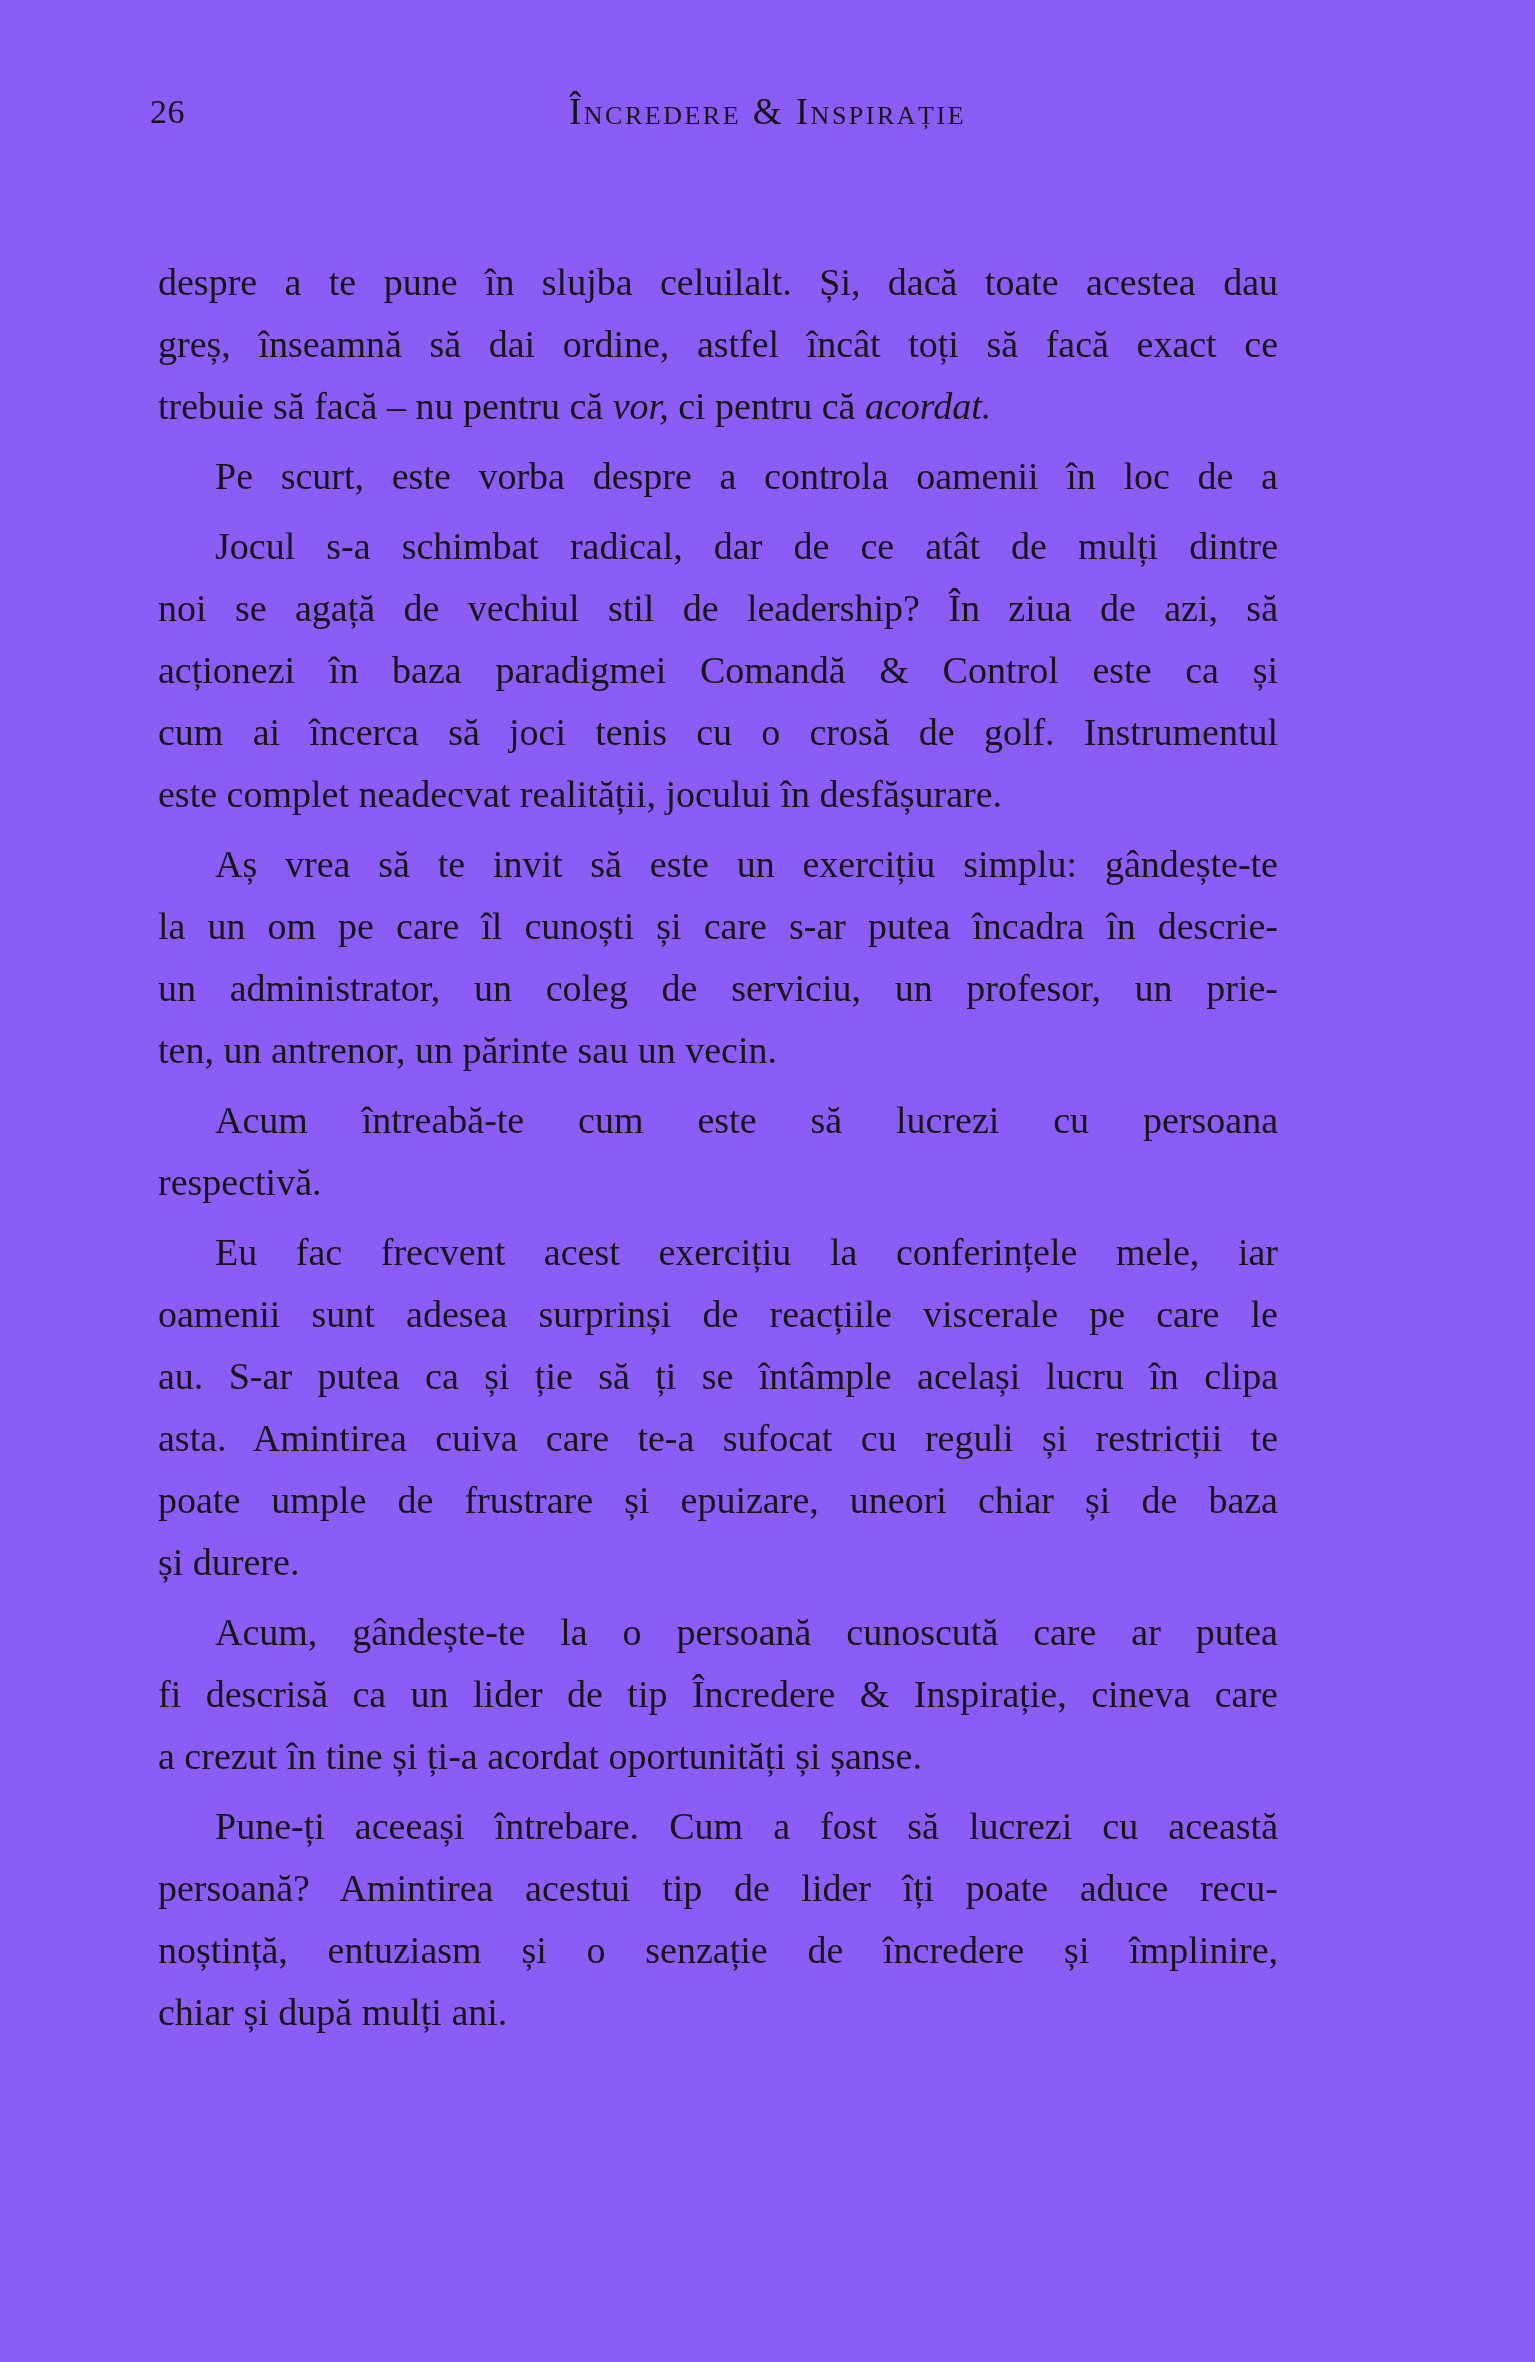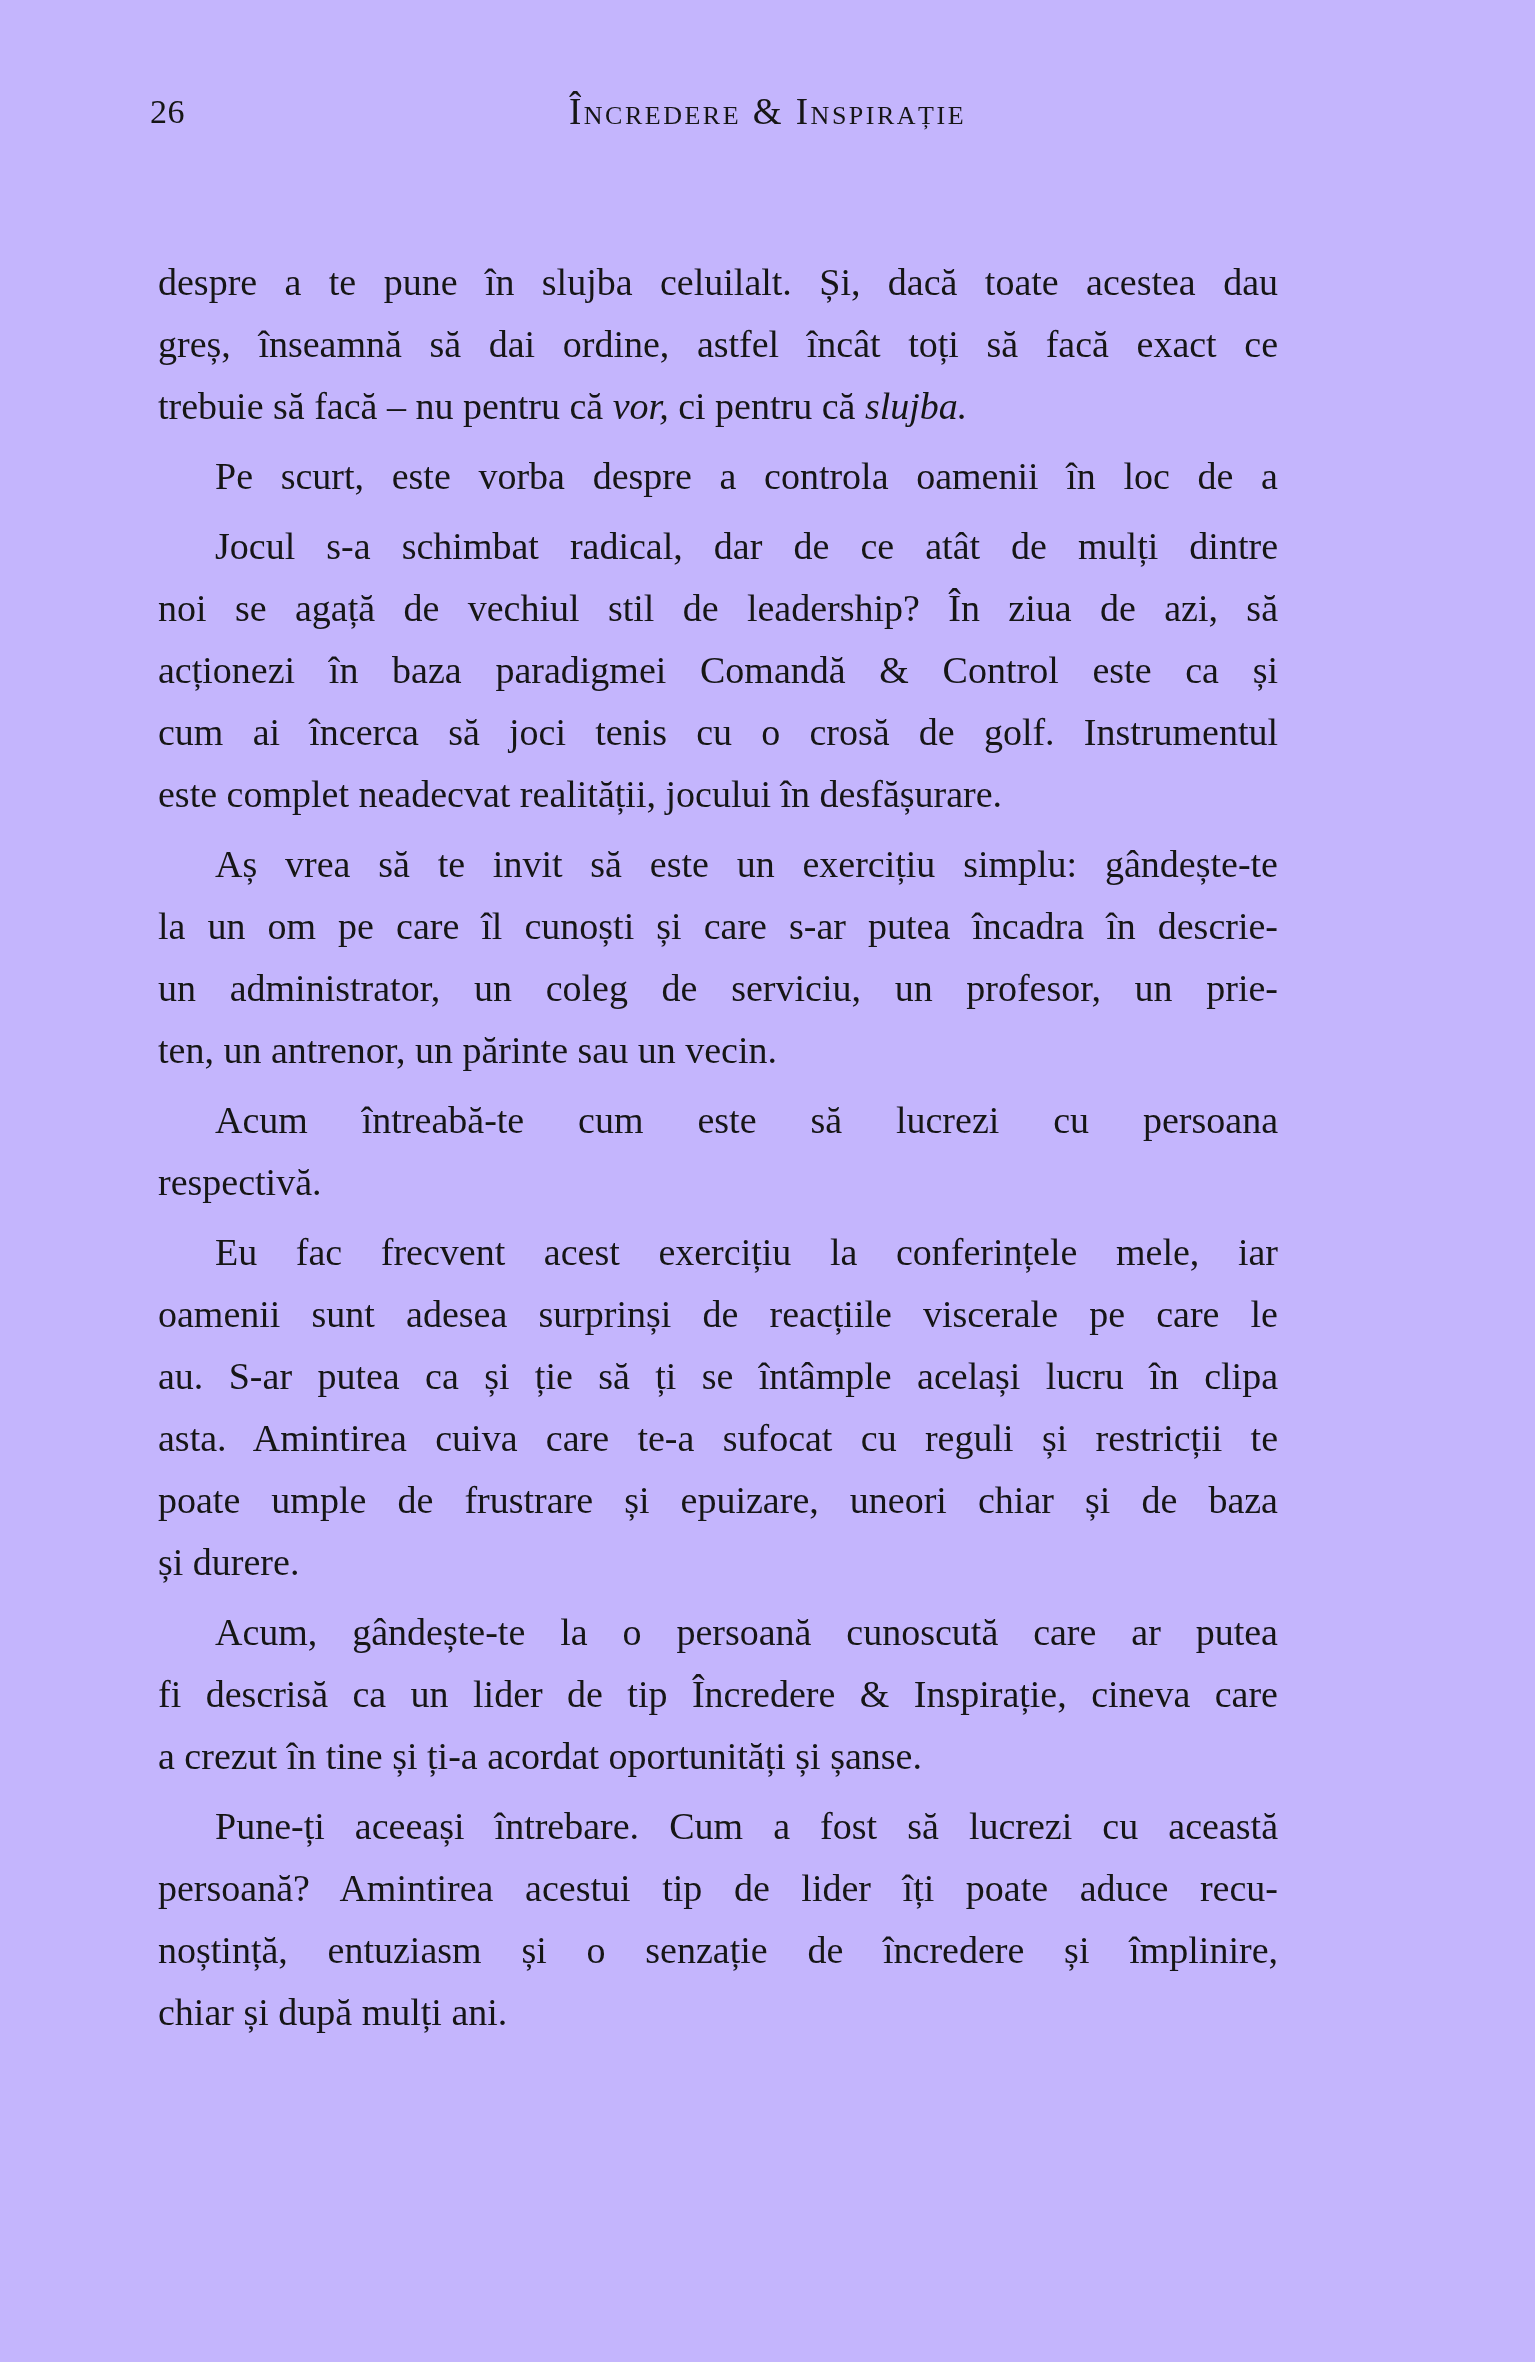--- a/index.html
+++ b/index.html
@@ -4,21 +4,21 @@
 <style>
   html, body {
     margin: 0;
     padding: 0;
     background: #ffffff;
   }
   .page {
     position: relative;
     width: 1535px;
     height: 2362px;
-    background: #c4b5fd;
+    background: #8b5cf6;
     color: #161616;
     font-family: "Liberation Serif", "DejaVu Serif", serif;
     overflow: hidden;
   }
   .running-head {
     position: absolute;
     top: 90px;
     left: 0;
     right: 0;
     height: 44px;
@@ -73,21 +73,21 @@
 
 <div class="page">
   <div class="running-head">
     <div class="page-number">26</div>
     <div class="head-title">Încredere &amp; Inspirație</div>
   </div>
   <div class="body-text">
       <div class="para">
         <div class="bline"><span>despre a te pune în slujba celuilalt. Și, dacă toate acestea dau</span></div>
         <div class="bline"><span>greș, înseamnă să dai ordine, astfel încât toți să facă exact ce</span></div>
-        <div class="bline lastline"><span>trebuie să facă – nu pentru că </span><em>vor,</em><span> ci pentru că </span><em>slujba.</em></div>
+        <div class="bline lastline"><span>trebuie să facă – nu pentru că </span><em>vor,</em><span> ci pentru că </span><em>acordat.</em></div>
       </div>
       <div class="para">
         <div class="bline indent"><span>Pe scurt, este vorba despre a controla oamenii în loc de a</span></div>
       </div>
       <div class="para">
         <div class="bline indent"><span>Jocul s-a schimbat radical, dar de ce atât de mulți dintre</span></div>
         <div class="bline"><span>noi se agață de vechiul stil de leadership? În ziua de azi, să</span></div>
         <div class="bline"><span>acționezi în baza paradigmei Comandă &amp; Control este ca și</span></div>
         <div class="bline"><span>cum ai încerca să joci tenis cu o crosă de golf. Instrumentul</span></div>
         <div class="bline lastline"><span>este complet neadecvat realității, jocului în desfășurare.</span></div>

